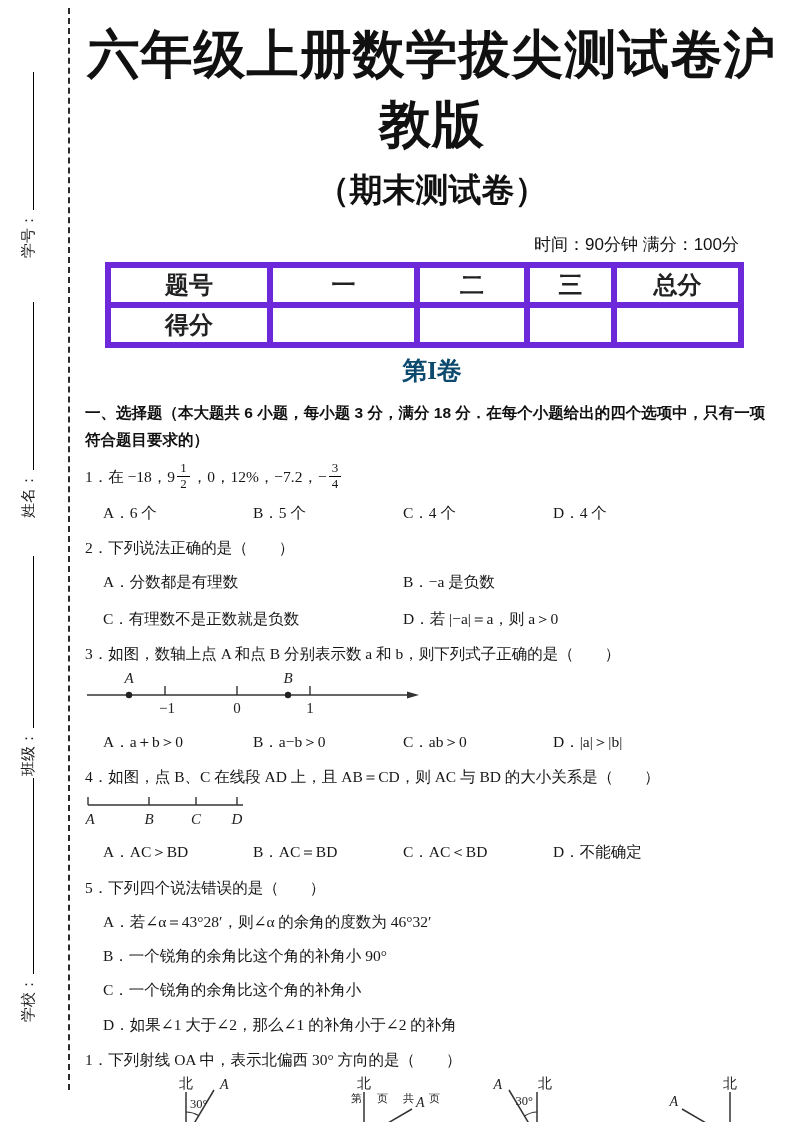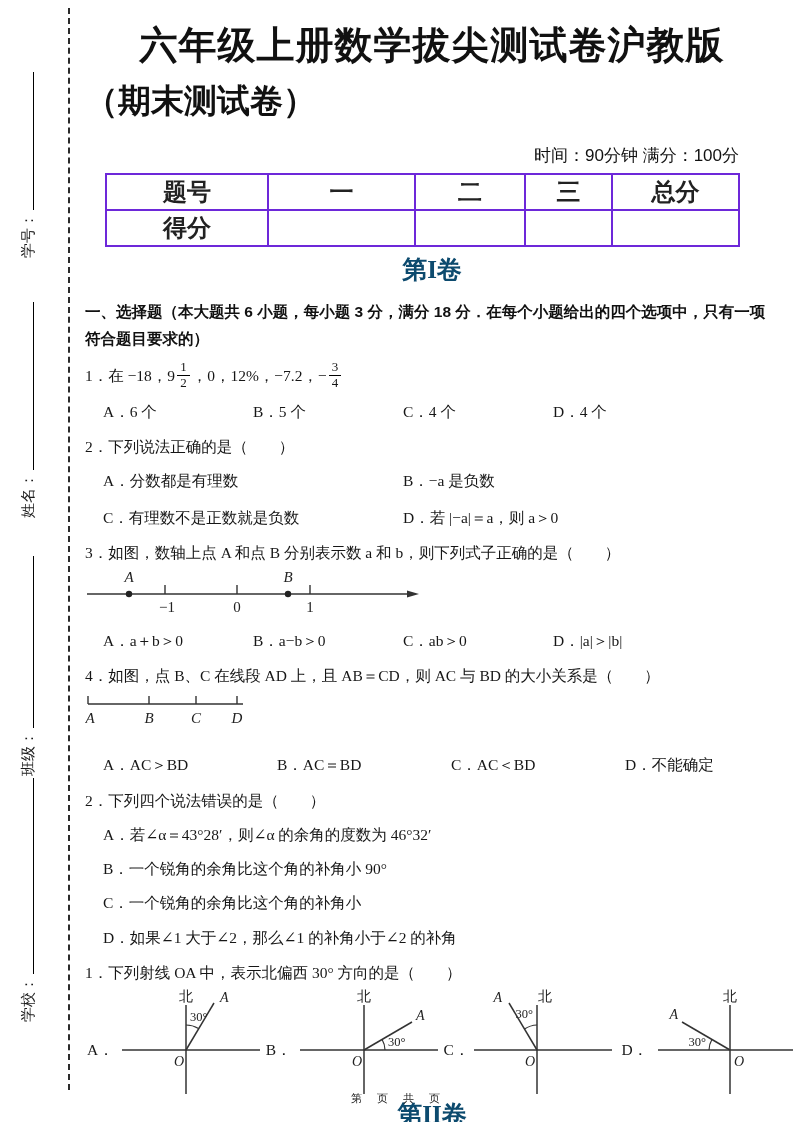--- a/index.html
+++ b/index.html
@@ -13,29 +13,29 @@
   .side-field{position:absolute;transform:rotate(-90deg);transform-origin:0 0;
     display:flex;align-items:flex-end;height:22px;font-size:15px;white-space:nowrap;}
   .side-field .fill-line{flex:1;border-bottom:1.5px solid #000;margin:0 0 4px 3px;}
   #sf-0{left:16px;top:258px;width:186px;}
   #sf-1{left:16px;top:518px;width:216px;}
   #sf-2{left:16px;top:776px;width:220px;}
   #sf-3{left:16px;top:1022px;width:244px;}
 
   
   .main{position:absolute;left:85px;top:0;width:694px;}
-  .title{margin-top:20px;text-align:center;font-size:38px;font-weight:bold;
+  .title{margin-top:20px;text-align:center;font-size:52px;font-weight:bold;
     letter-spacing:1px;font-family:"Liberation Sans","DejaVu Sans",sans-serif;color:#111;}
-  .subtitle{margin-top:8px;font-size:33px;font-weight:bold;
+  .subtitle{margin-top:8px;text-align:center;font-size:33px;font-weight:bold;
     font-family:"Liberation Sans","DejaVu Sans",sans-serif;color:#111;}
   .meta{margin-top:20px;padding-right:40px;text-align:right;font-size:17px;
     font-family:"Liberation Sans","DejaVu Sans",sans-serif;color:#111;}
 
   table.score{border-collapse:collapse;margin:6px 0 0 20px;table-layout:fixed;}
-  table.score td{border:2px solid #6d28d9;height:34px;text-align:center;
+  table.score td{border:6px solid #6d28d9;height:34px;text-align:center;
     font-size:24px;font-weight:bold;color:#222;padding:0;}
 
   .part-title{margin-top:6px;text-align:center;font-size:25px;font-weight:bold;color:#0c4a6e;}
   .sec-heading{margin-top:12px;font-size:15.5px;font-weight:bold;line-height:1.75;
     font-family:"Liberation Sans","DejaVu Sans",sans-serif;color:#111;}
 
   .q{font-size:15.5px;line-height:1.5;color:#161616;}
   .q-text{margin-top:12px;}
   .mathline{display:flex;align-items:center;flex-wrap:nowrap;margin-top:8px;}
   .frac{display:inline-flex;flex-direction:column;align-items:center;
@@ -175,30 +175,30 @@
         <line x1="3" y1="3" x2="3" y2="11" stroke="#333" stroke-width="1.4"></line>
         <line x1="64" y1="3" x2="64" y2="11" stroke="#333" stroke-width="1.4"></line>
         <line x1="111" y1="3" x2="111" y2="11" stroke="#333" stroke-width="1.4"></line>
         <line x1="152" y1="3" x2="152" y2="11" stroke="#333" stroke-width="1.4"></line>
         <text class="it" x="5" y="30" font-size="15" text-anchor="middle">A</text>
         <text class="it" x="64" y="30" font-size="15" text-anchor="middle">B</text>
         <text class="it" x="111" y="30" font-size="15" text-anchor="middle">C</text>
         <text class="it" x="152" y="30" font-size="15" text-anchor="middle">D</text>
       </svg>
     </div>
-    <div class="opts4" style="margin-top:16px;gap:24px;">
+    <div class="opts4" style="margin-top:2px;">
       <span>A．AC＞BD</span>
       <span>B．AC＝BD</span>
       <span>C．AC＜BD</span>
       <span>D．不能确定</span>
     </div>
   </div>
 
   <div class="q">
-    <div class="q-text">2．下列四个说法错误的是（　　）</div>
+    <div class="q-text">5．下列四个说法错误的是（　　）</div>
     <div class="optline">A．若∠α＝43°28′，则∠α 的余角的度数为 46°32′</div>
     <div class="optline">B．一个锐角的余角比这个角的补角小 90°</div>
     <div class="optline">C．一个锐角的余角比这个角的补角小</div>
     <div class="optline">D．如果∠1 大于∠2，那么∠1 的补角小于∠2 的补角</div>
   </div>
 
   <div class="q">
     <div class="q-text">1．下列射线 OA 中，表示北偏西 30° 方向的是（　　）</div>
     <div class="compass-row">
 

